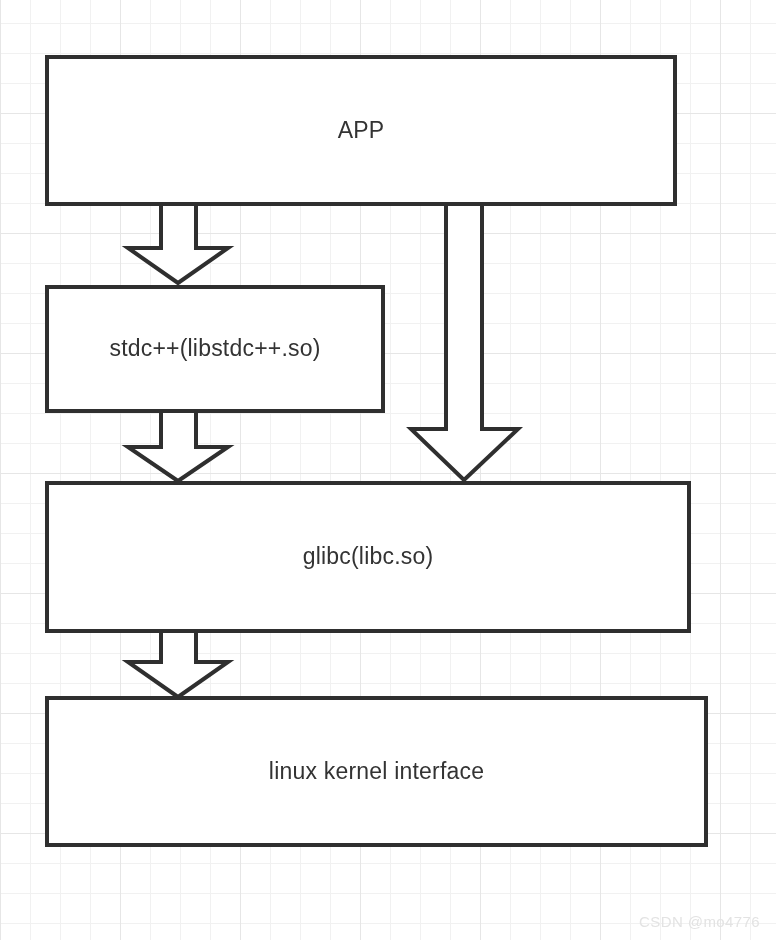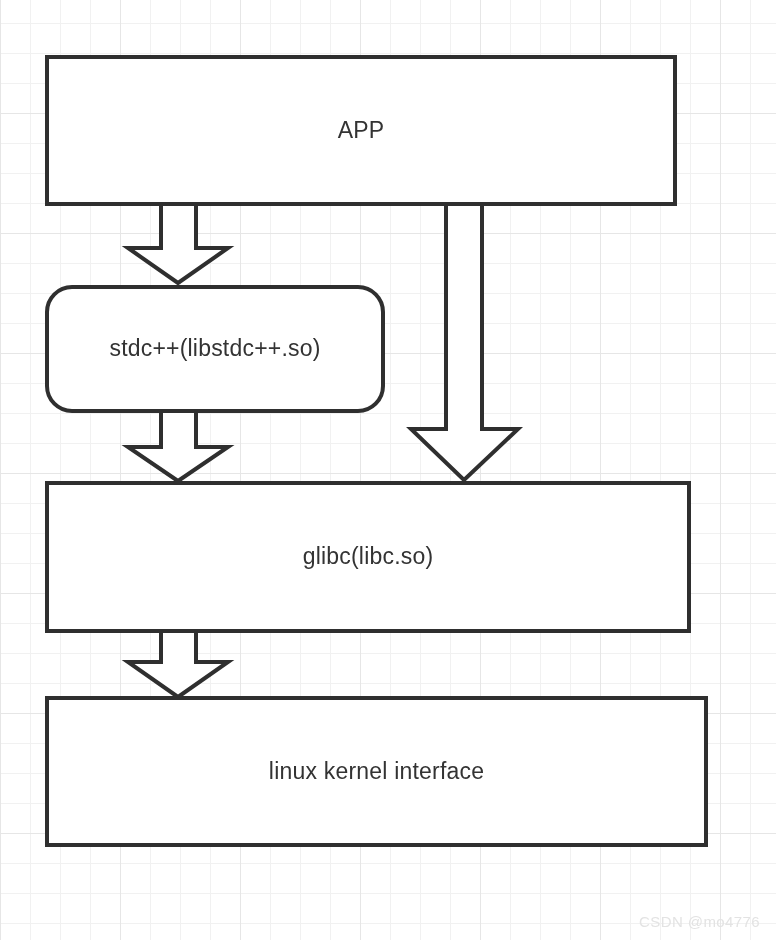--- a/index.html
+++ b/index.html
@@ -50,21 +50,21 @@
   .node-label {
     color: #333333;
     font-family: "Liberation Sans", sans-serif;
     font-size: 23px;
     line-height: 1.2;
     letter-spacing: 0.2px;
     white-space: nowrap;
     user-select: none;
   }
   #box-app      { left: 45px;  top: 55px;  width: 632px; height: 151px; }
-  #box-stdcpp   { left: 45px;  top: 285px; width: 340px; height: 128px; border-radius: 27px; }
+  #box-stdcpp   { left: 45px;  top: 285px; width: 340px; height: 128px; }
   #box-glibc    { left: 45px;  top: 481px; width: 646px; height: 152px; }
   #box-kernel   { left: 45px;  top: 696px; width: 663px; height: 151px; }
 
   .watermark {
     position: absolute;
     right: 16px;
     bottom: 10px;
     color: #e3e3e3;
     font-family: "Liberation Sans", sans-serif;
     font-size: 15px;

